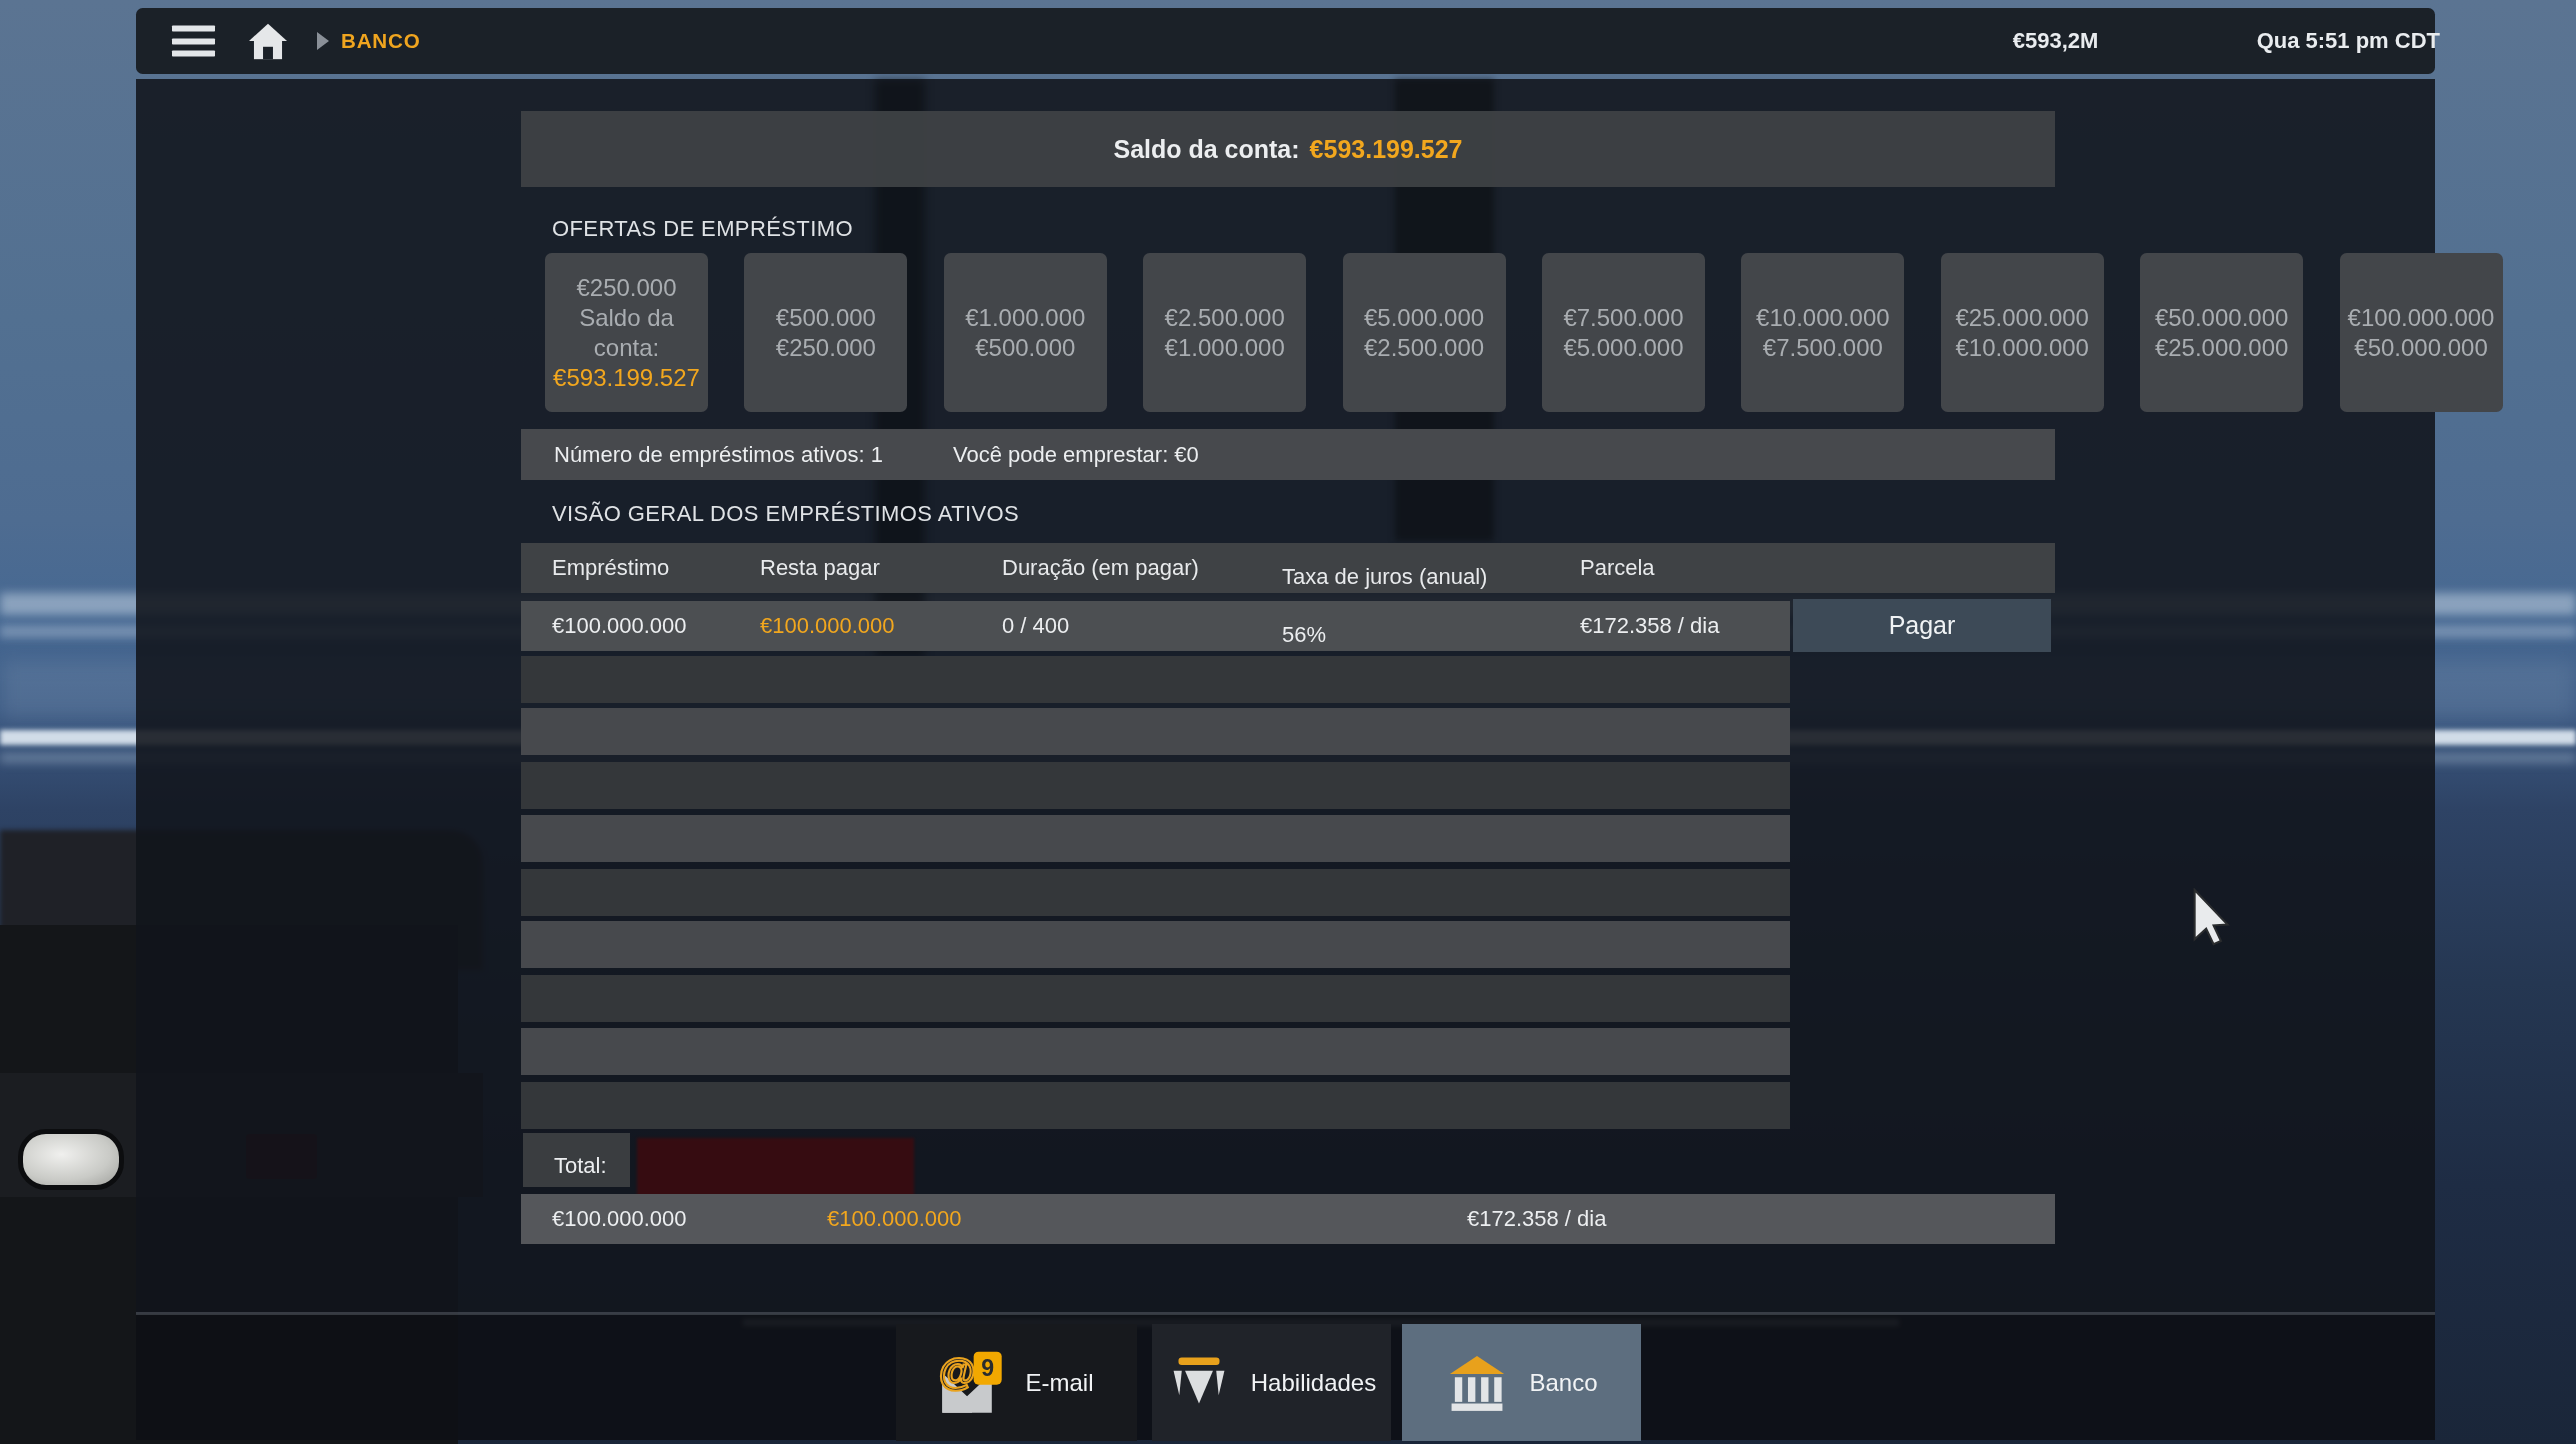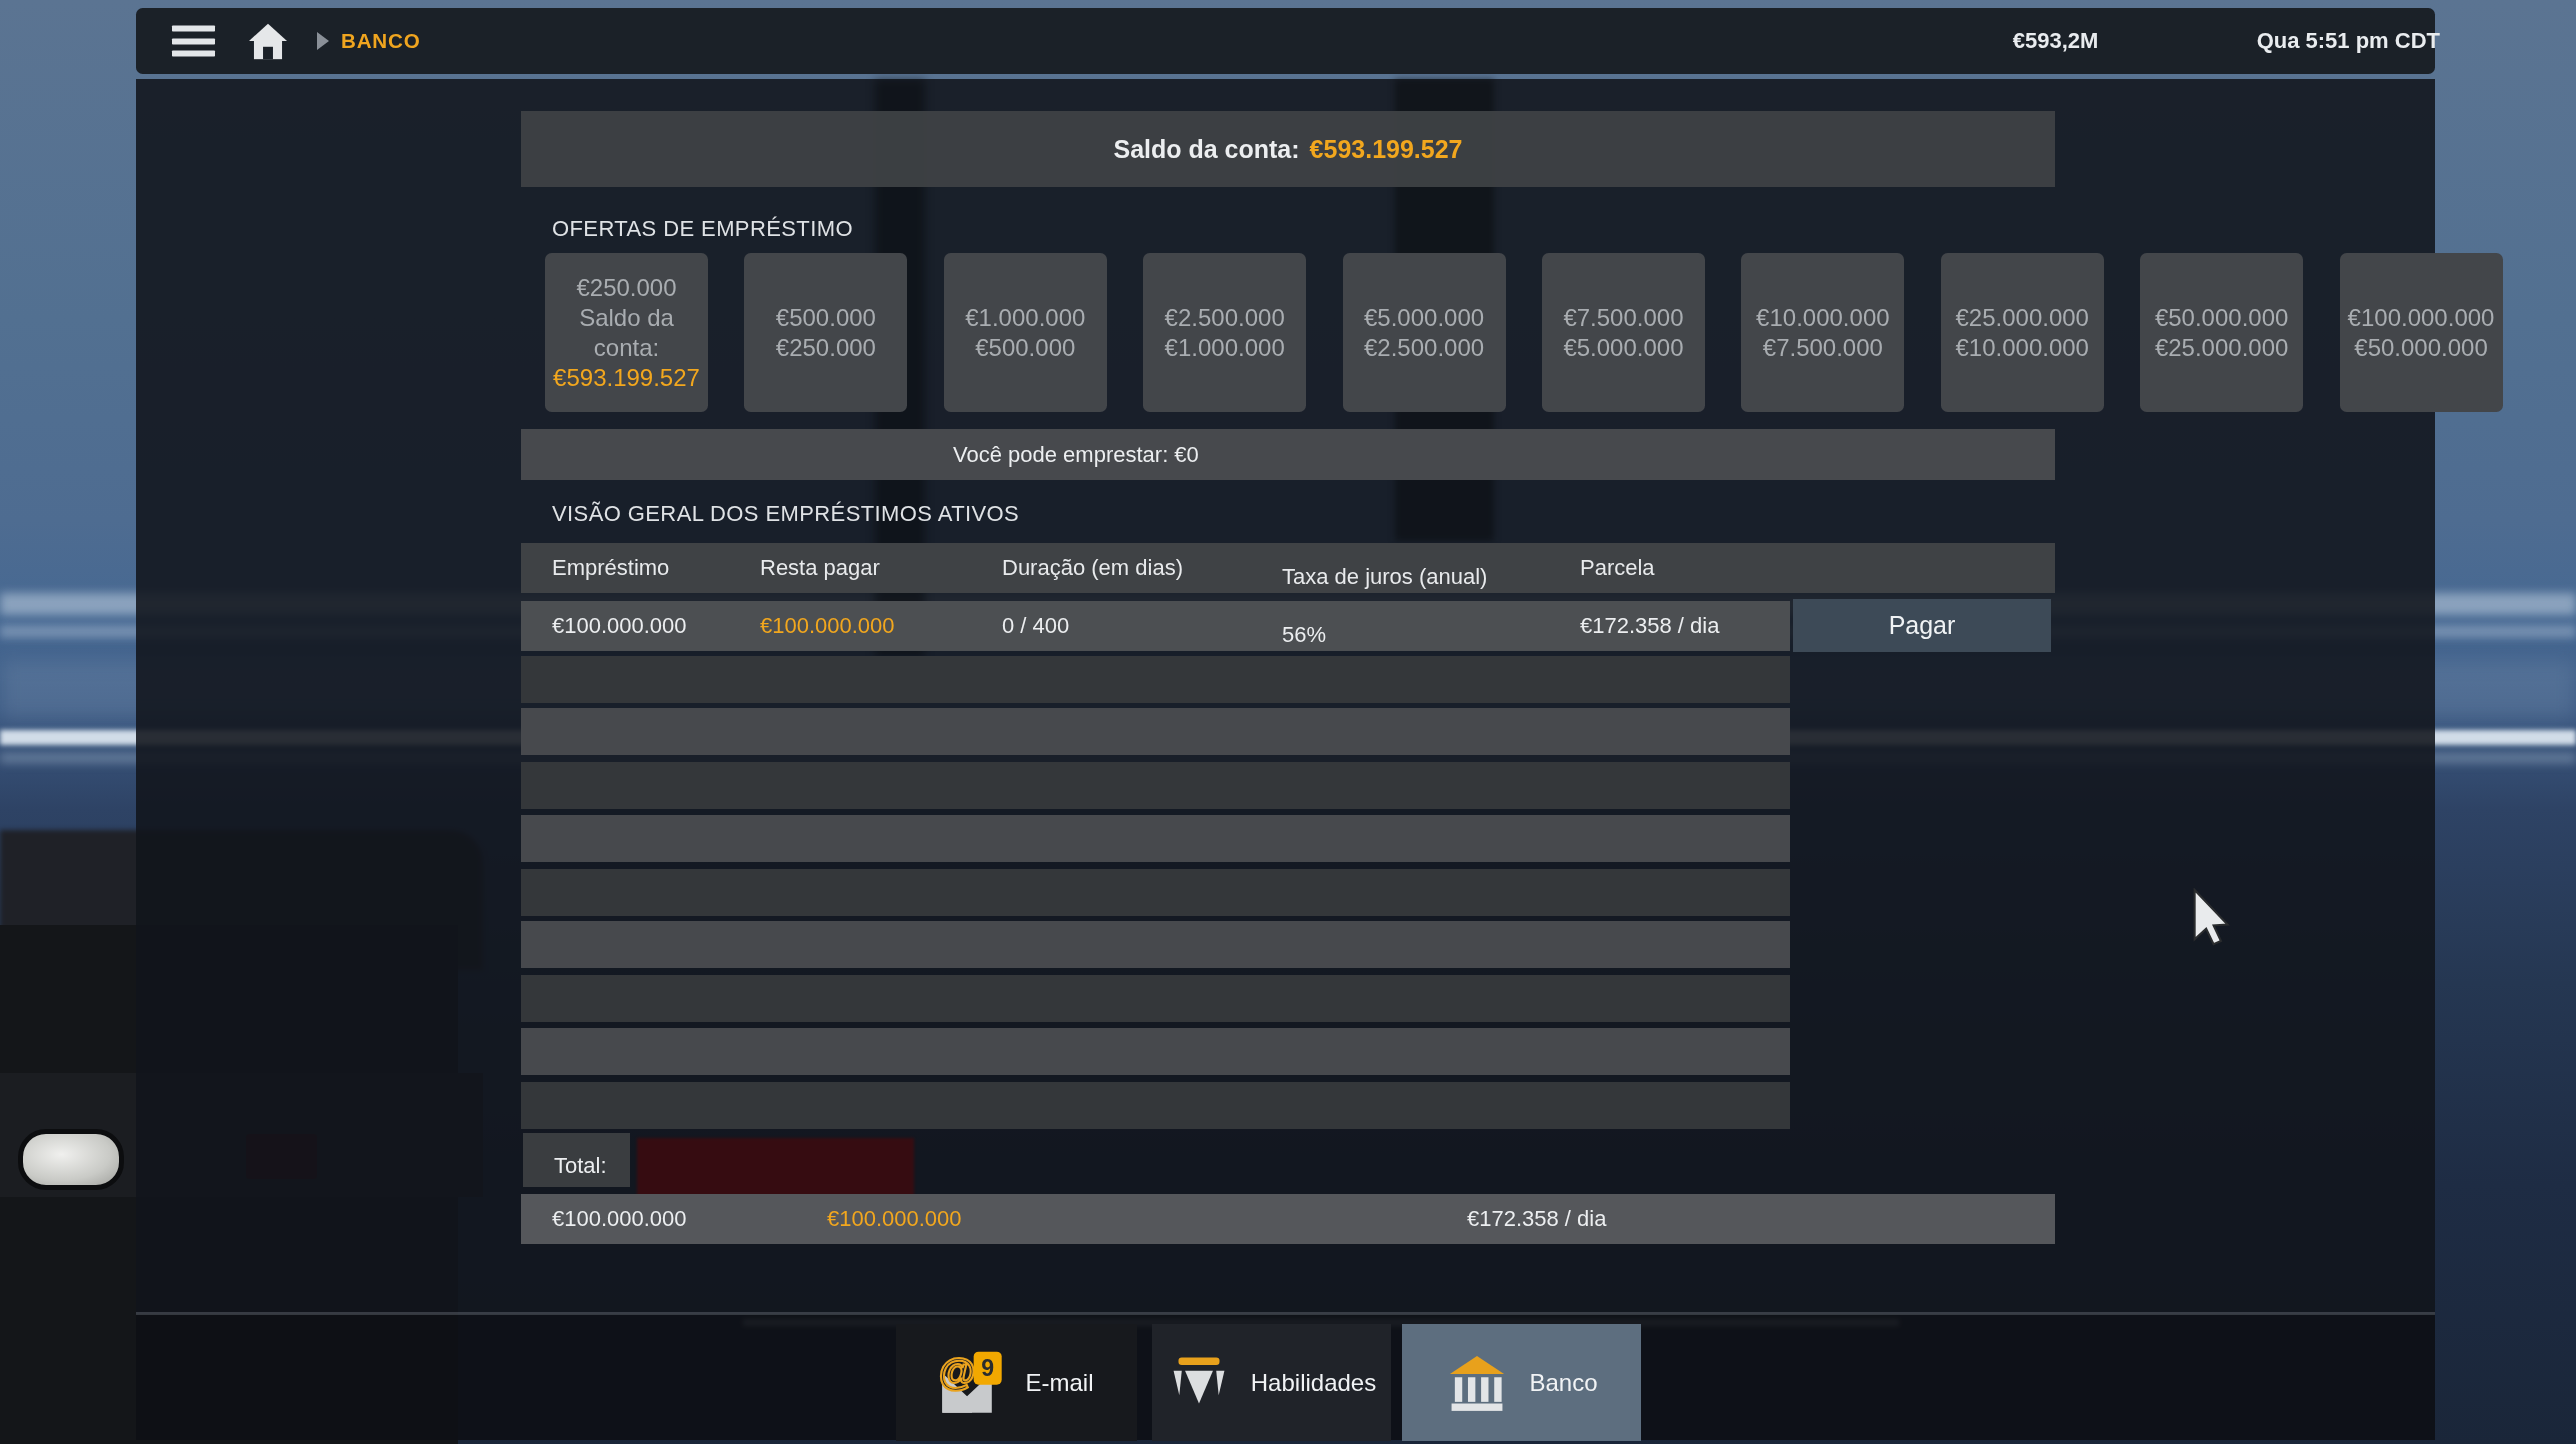--- a/index.html
+++ b/index.html
@@ -176,28 +176,29 @@
       <div class="tile-line">€50.000.000</div>
       <div class="tile-line">€25.000.000</div>
     </div>
     <div class="tile">
       <div class="tile-line">€100.000.000</div>
       <div class="tile-line">€50.000.000</div>
     </div>
   </div>
 
 <div class="status-bar">
+  <span class="st0">Número de empréstimos ativos: 1</span>
   <span class="st1">Você pode emprestar: €0</span>
 </div>
 
 <div class="section-title" id="table-title">VISÃO GERAL DOS EMPRÉSTIMOS ATIVOS</div>
 <div class="thead" id="thead">
     <span class="cell c0">Empréstimo</span>
     <span class="cell c1">Resta pagar</span>
-    <span class="cell c2">Duração (em dias)</span>
+    <span class="cell c2">Duração (em pagar)</span>
     <span class="cell c3">Taxa de juros (anual)</span>
     <span class="cell c4">Parcela</span>
   </div>
 
 <div class="data-row">
   <span class="cell c0">€100.000.000</span>
   <span class="cell c1 orange">€100.000.000</span>
   <span class="cell c2">0 / 400</span>
   <span class="cell c3">56%</span>
   <span class="cell c4">€172.358 / dia</span>

